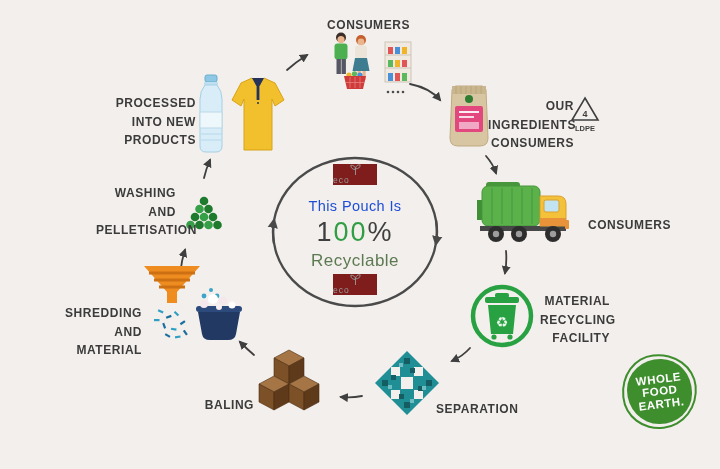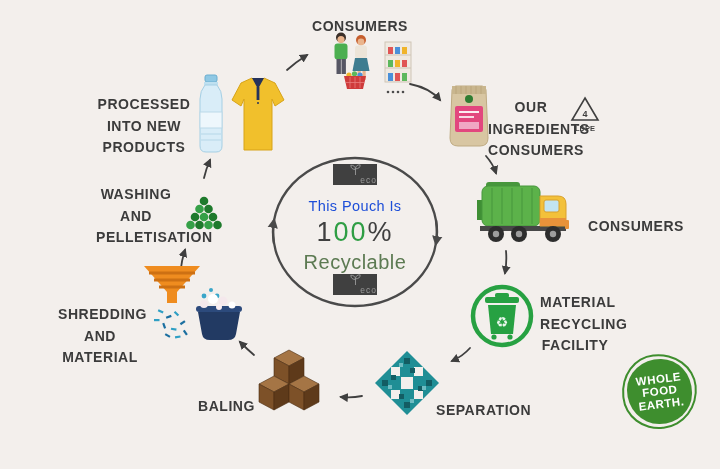--- a/index.html
+++ b/index.html
@@ -1,33 +1,33 @@
 <!DOCTYPE html>
 <html><head>
 <meta charset="utf-8">
 <style>
   *{box-sizing:border-box;margin:0;padding:0}
   html,body{background:#ffffff}
   body{font-family:"Liberation Sans",sans-serif}
   .canvas{position:relative;width:720px;height:469px;background:#f3efec;overflow:hidden}
   .abs{position:absolute}
-  .stage-label{position:absolute;font-size:14px;font-weight:700;letter-spacing:.55px;color:#3b3b3b;
-    text-align:center;line-height:1.55;white-space:pre-line}
+  .stage-label{position:absolute;font-size:12px;font-weight:700;letter-spacing:.55px;color:#3b3b3b;
+    text-align:right;line-height:1.55;white-space:pre-line}
   svg{display:block}
   .overlay{position:absolute;left:0;top:0;pointer-events:none}
 
   
   .center{position:absolute;left:265px;top:150px;width:180px;height:164px}
   .center-ring{position:absolute;left:0;top:0}
   .center-text{position:absolute;left:0;top:48px;width:100%;text-align:center}
   .ct-line1{font-size:14.5px;color:#1d4ed8;letter-spacing:.4px}
   .ct-pct{font-size:27px;color:#3f3f3f;letter-spacing:2px;margin-top:3px}
   .ct-pct .green{color:#2f9e44;font-weight:400}
-  .ct-line3{font-size:20px;color:#5c7a52;letter-spacing:.5px;margin-top:3px}
-  .eco-badge{position:absolute;left:68px;width:44px;text-align:right;background:#404040}
+  .ct-line3{font-size:17px;color:#5c7a52;letter-spacing:.5px;margin-top:3px}
+  .eco-badge{position:absolute;left:68px;width:44px;text-align:left;background:#7f1d1d}
   .eco-badge.top{top:14px}
   .eco-badge.bottom{top:124px}
   .eco-badge svg{margin:0 auto}
   .eco-label{font-size:8.5px;color:#9a9a9a;letter-spacing:1px}
 
   
   .logo{position:absolute;left:622px;top:354px;width:75px;height:75px}
   .logo-ring{position:absolute;inset:0;border:2px solid #3e8e2e;
     border-radius:47% 53% 50% 50%/52% 48% 53% 47%;transform:rotate(-6deg)}
   .logo-blob{position:absolute;inset:5px;background:#3e8e2e;

